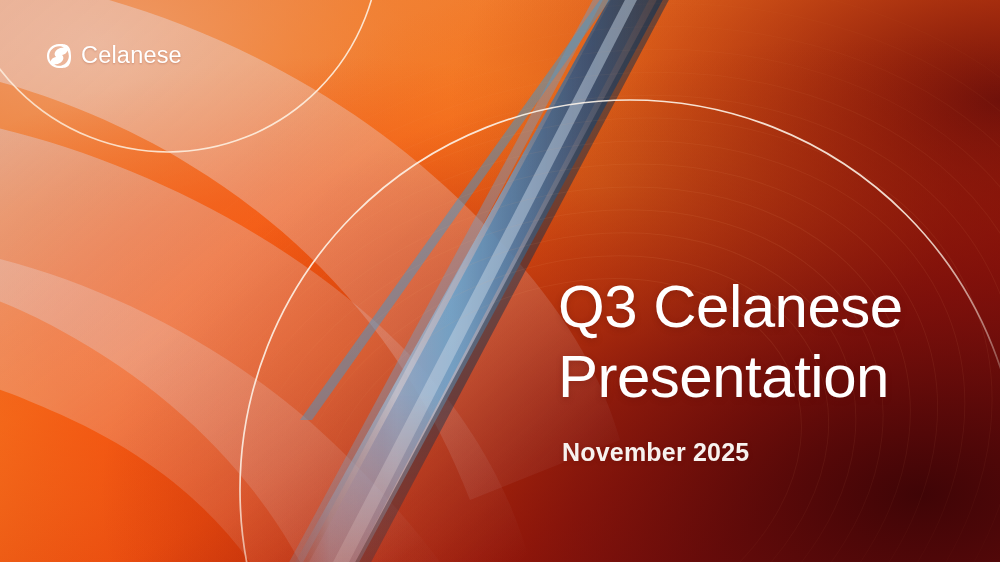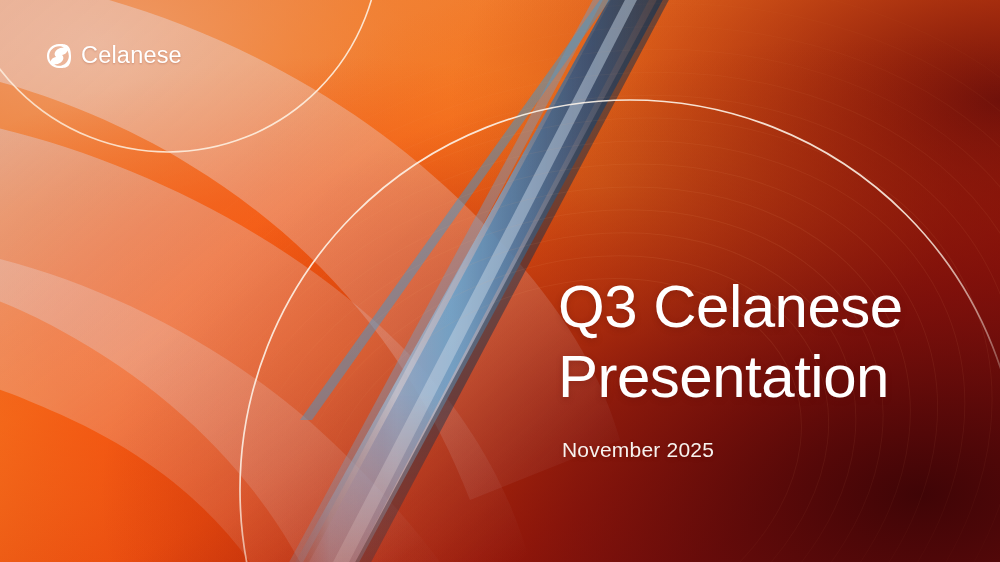--- a/index.html
+++ b/index.html
@@ -58,22 +58,22 @@
     font-size: 60px;
     font-weight: 300;
     line-height: 1.17;
     letter-spacing: -0.5px;
     white-space: pre-line;
     text-shadow: 0 2px 6px rgba(90,15,10,0.28);
   }
   #slide-date {
     margin: 26px 0 0 4px;
     color: #f7f2ef;
-    font-size: 21px;
-    font-weight: 400;
+    font-size: 25px;
+    font-weight: 700;
     letter-spacing: 0.2px;
     text-shadow: 0 1px 4px rgba(90,15,10,0.3);
   }
 </style>
 </head>
 <body>
 
 <div id="slide">
 
   <svg id="bg-svg" viewBox="0 0 1000 562" preserveAspectRatio="none">

